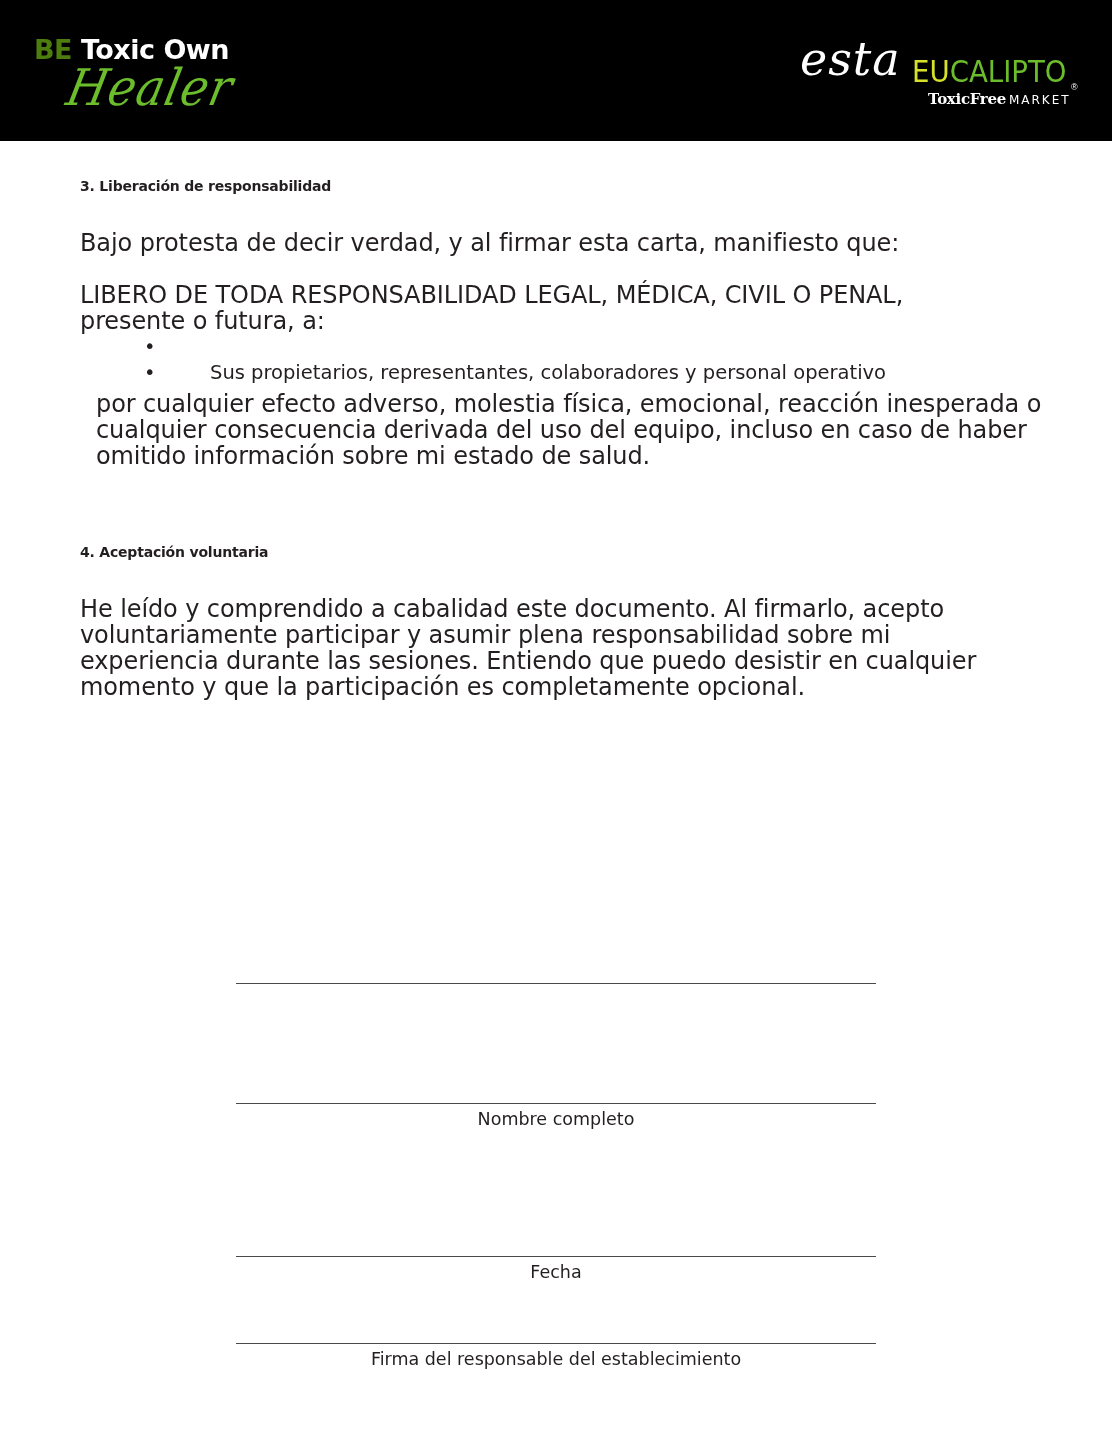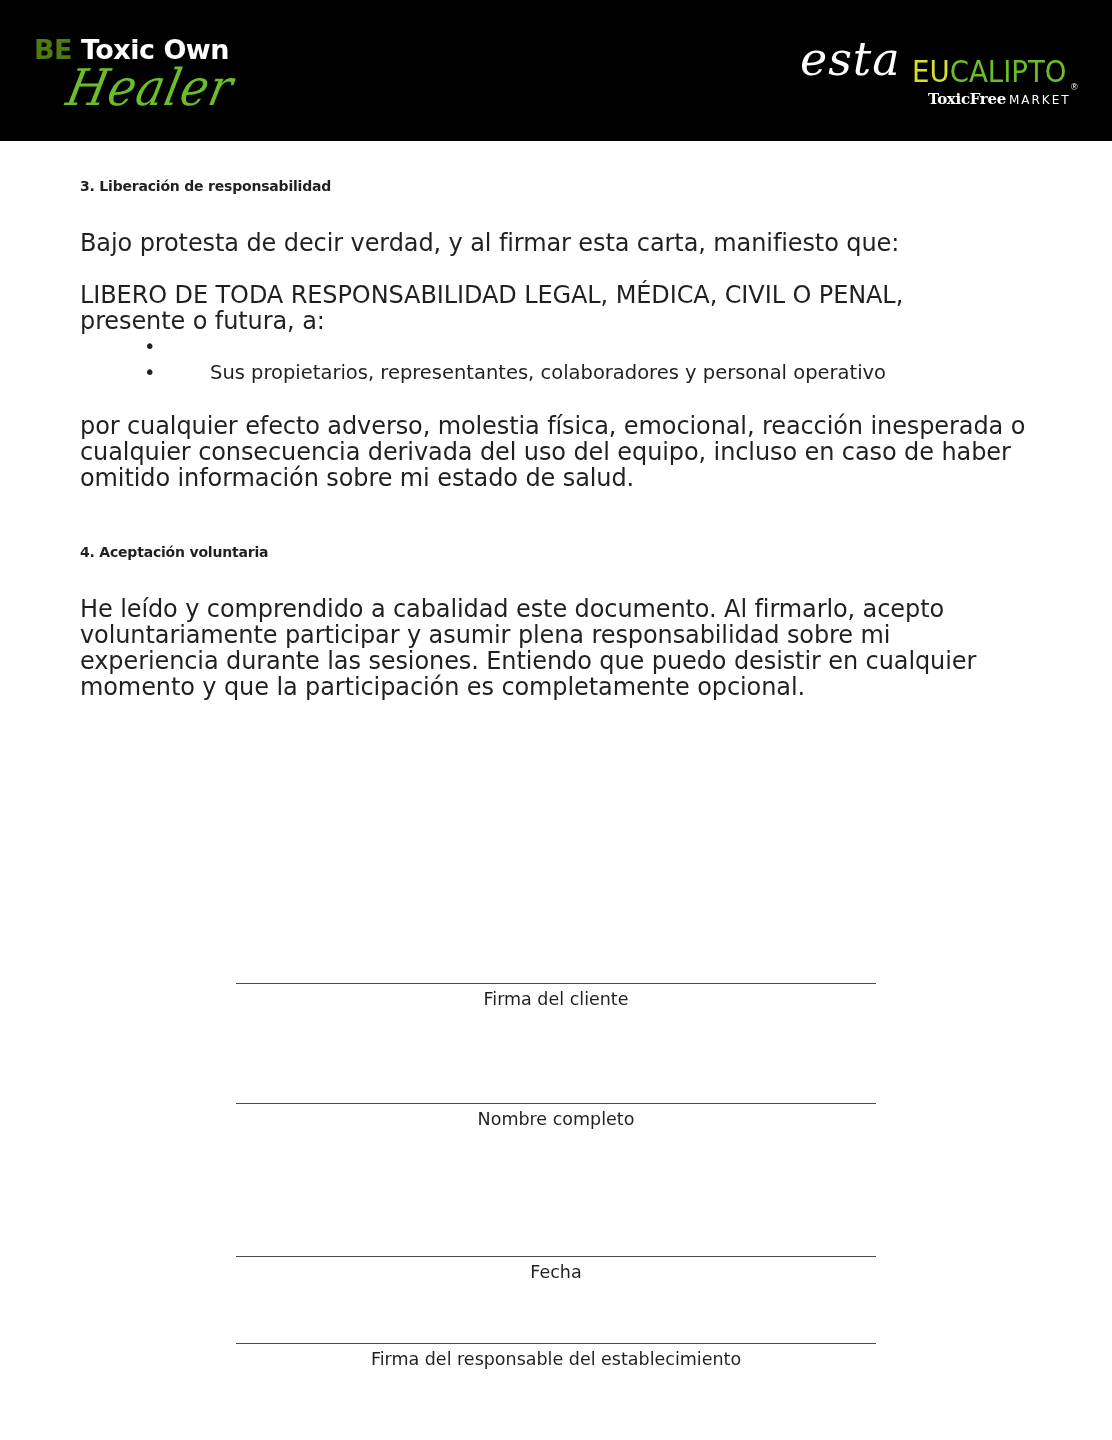--- a/index.html
+++ b/index.html
@@ -66,30 +66,29 @@
   <div class="p" style="top:282px; width:930px;">LIBERO DE TODA RESPONSABILIDAD LEGAL, MÉDICA, CIVIL O PENAL, presente o futura, a:</div>
 
   <div class="bullet-row" style="top:334px; width:960px; height:26px;">
     <span class="dot">•</span>
   </div>
   <div class="bullet-row" style="top:360px; width:960px; height:26px;">
     <span class="dot">•</span>
     <span class="txt">Sus propietarios, representantes, colaboradores y personal operativo</span>
   </div>
 
-  <div class="p" style="top:413px; width:965px;">por cualquier efecto adverso, molestia física, emocional, reacción inesperada o cualquier consecuencia derivada del uso del equipo, incluso en caso de haber omitido información sobre mi estado de salud.</div>
+  <div class="p" style="top:391px; width:965px;margin-left:16px;">por cualquier efecto adverso, molestia física, emocional, reacción inesperada o cualquier consecuencia derivada del uso del equipo, incluso en caso de haber omitido información sobre mi estado de salud.</div>
 
   <div class="h" style="top:544px;">4. Aceptación voluntaria</div>
 
   <div class="p" style="top:596px; width:930px;">He leído y comprendido a cabalidad este documento. Al firmarlo, acepto voluntariamente participar y asumir plena responsabilidad sobre mi experiencia durante las sesiones. Entiendo que puedo desistir en cualquier momento y que la participación es completamente opcional.</div>
 </div>
 
 <div class="sig" style="top:983px;">
   <div class="line"></div>
-  <div class="label">Firma del cliente</div>
 </div>
 <div class="sig" style="top:1103px;">
   <div class="line"></div>
   <div class="label">Nombre completo</div>
 </div>
 <div class="sig" style="top:1223px;margin-top:33px;">
   <div class="line"></div>
   <div class="label">Fecha</div>
 </div>
 <div class="sig" style="top:1343px;">

